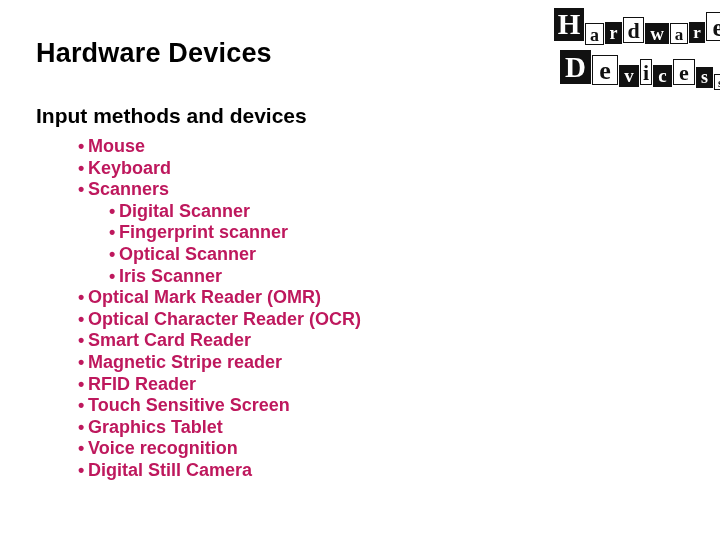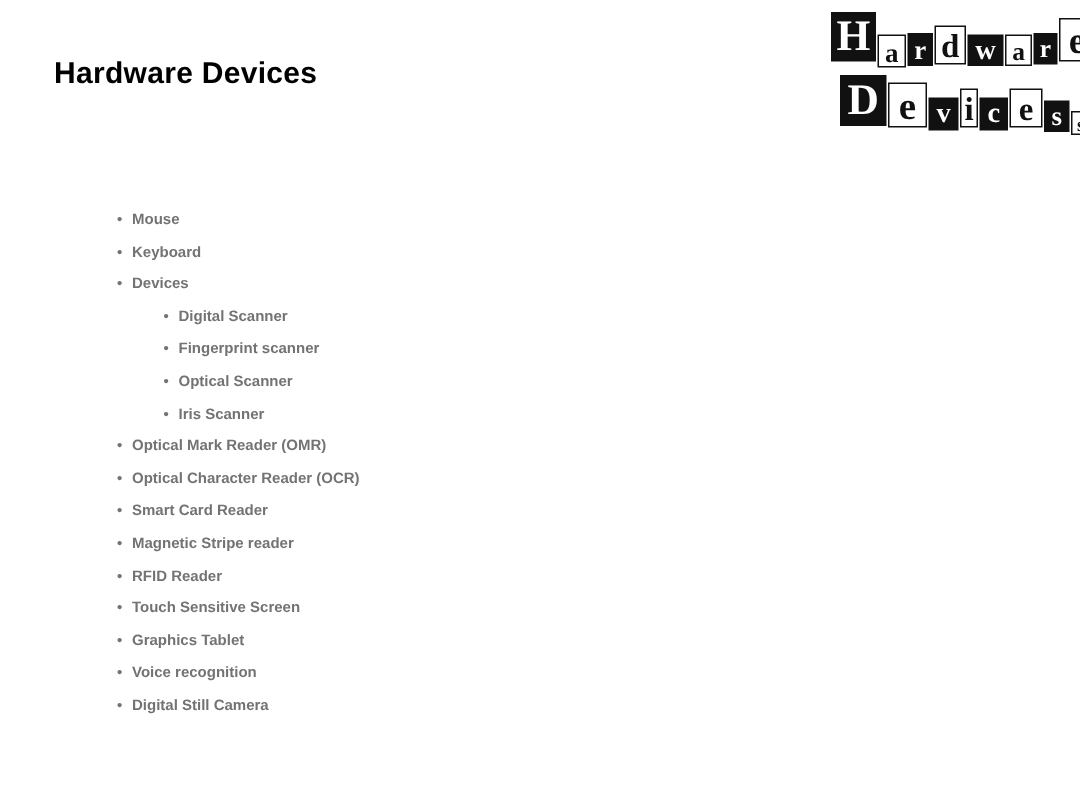--- a/index.html
+++ b/index.html
@@ -20,21 +20,21 @@
     position: relative;
     width: 720px;
     height: 540px;
   }
 
   
   .slide-title {
     position: absolute;
     left: 36px;
     top: 38px;
-    font-size: 20px;
+    font-size: 27px;
     font-weight: 600;
     letter-spacing: 0.2px;
     color: #000000;
     white-space: nowrap;
   }
 
   
   .slide-heading {
     position: absolute;
     left: 36px;
@@ -47,24 +47,24 @@
 
   
   .body-list {
     position: absolute;
     left: 36px;
     top: 136px;
     width: 470px;
   }
   .bullet-row {
     display: block;
-    font-size: 10px;
+    font-size: 18px;
     font-weight: bold;
     line-height: 21.6px;
-    color: #737373;
+    color: #be185d;
     white-space: nowrap;
   }
   .lvl1 { padding-left: 42px; }
   .lvl2 { padding-left: 73px; }
   .bullet-dot {
     display: inline-block;
     width: 10px;
   }
 
   
@@ -102,25 +102,26 @@
     box-sizing: border-box;
   }
 </style>
 </head>
 <body>
 
 <div class="slide">
 
   <div class="slide-title">Hardware Devices</div>
 
+  <div class="slide-heading">Input methods and devices</div>
 
   <div class="body-list">
       <div class="bullet-row lvl1"><span class="bullet-dot">•</span><span>Mouse</span></div>
       <div class="bullet-row lvl1"><span class="bullet-dot">•</span><span>Keyboard</span></div>
-      <div class="bullet-row lvl1"><span class="bullet-dot">•</span><span>Devices</span></div>
+      <div class="bullet-row lvl1"><span class="bullet-dot">•</span><span>Scanners</span></div>
       <div class="bullet-row lvl2"><span class="bullet-dot">•</span><span>Digital Scanner</span></div>
       <div class="bullet-row lvl2"><span class="bullet-dot">•</span><span>Fingerprint scanner</span></div>
       <div class="bullet-row lvl2"><span class="bullet-dot">•</span><span>Optical Scanner</span></div>
       <div class="bullet-row lvl2"><span class="bullet-dot">•</span><span>Iris Scanner</span></div>
       <div class="bullet-row lvl1"><span class="bullet-dot">•</span><span>Optical Mark Reader (OMR)</span></div>
       <div class="bullet-row lvl1"><span class="bullet-dot">•</span><span>Optical Character Reader (OCR)</span></div>
       <div class="bullet-row lvl1"><span class="bullet-dot">•</span><span>Smart Card Reader</span></div>
       <div class="bullet-row lvl1"><span class="bullet-dot">•</span><span>Magnetic Stripe reader</span></div>
       <div class="bullet-row lvl1"><span class="bullet-dot">•</span><span>RFID Reader</span></div>
       <div class="bullet-row lvl1"><span class="bullet-dot">•</span><span>Touch Sensitive Screen</span></div>

